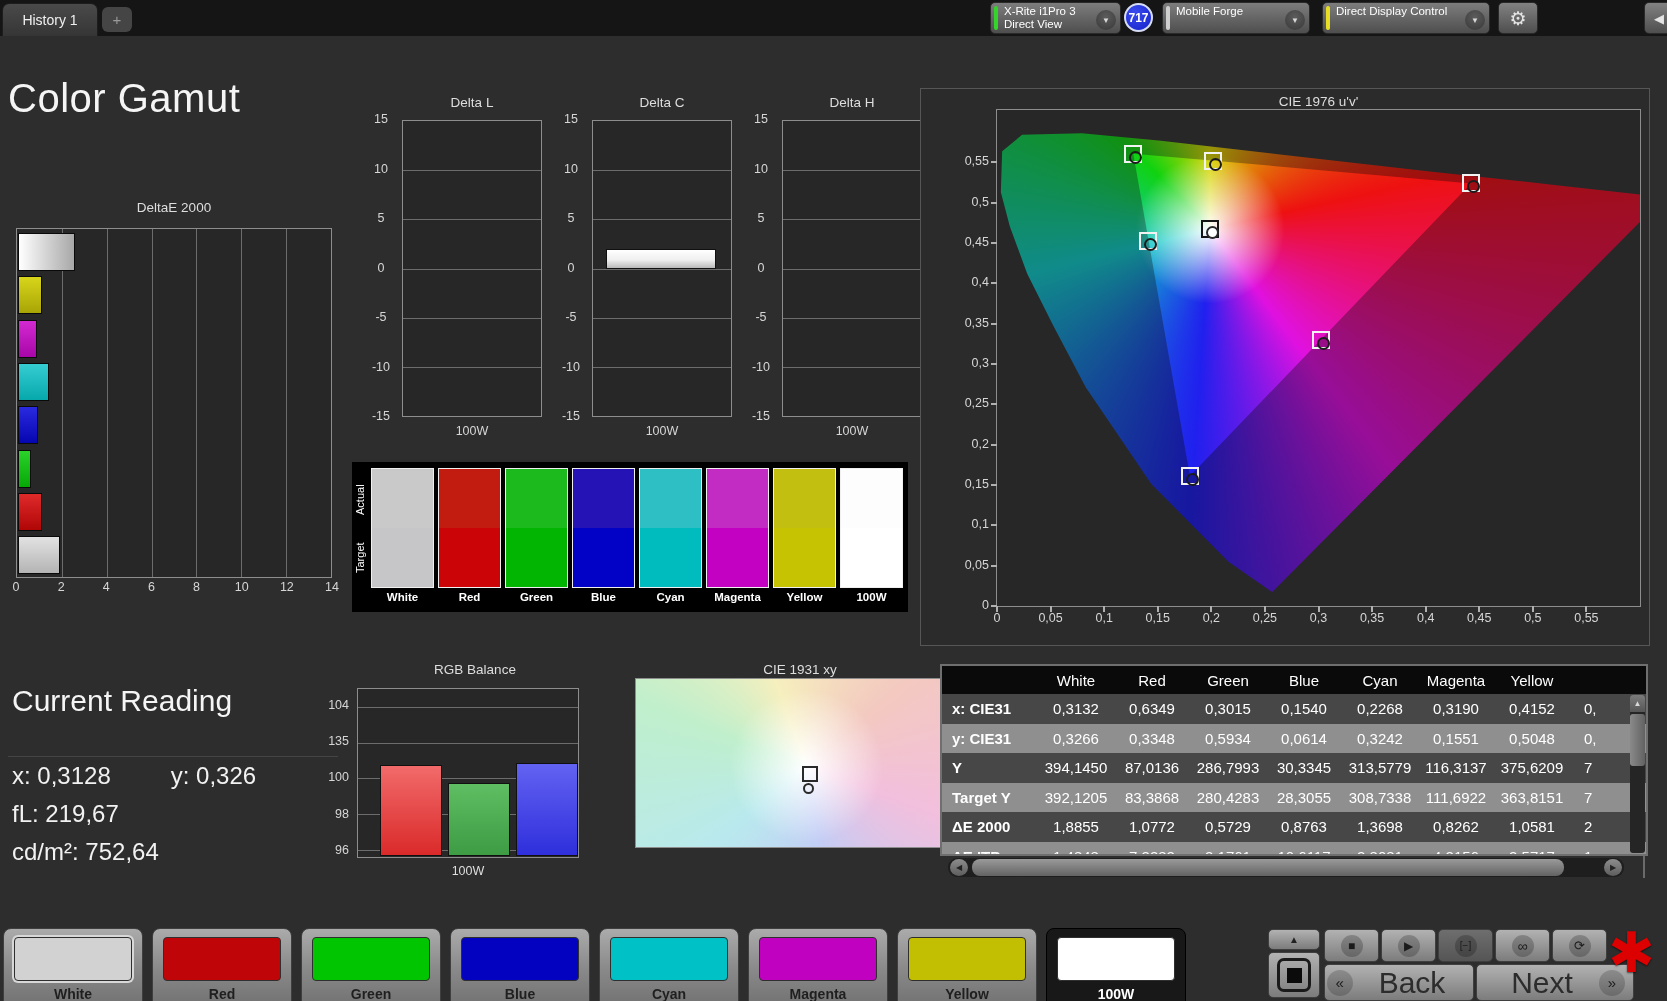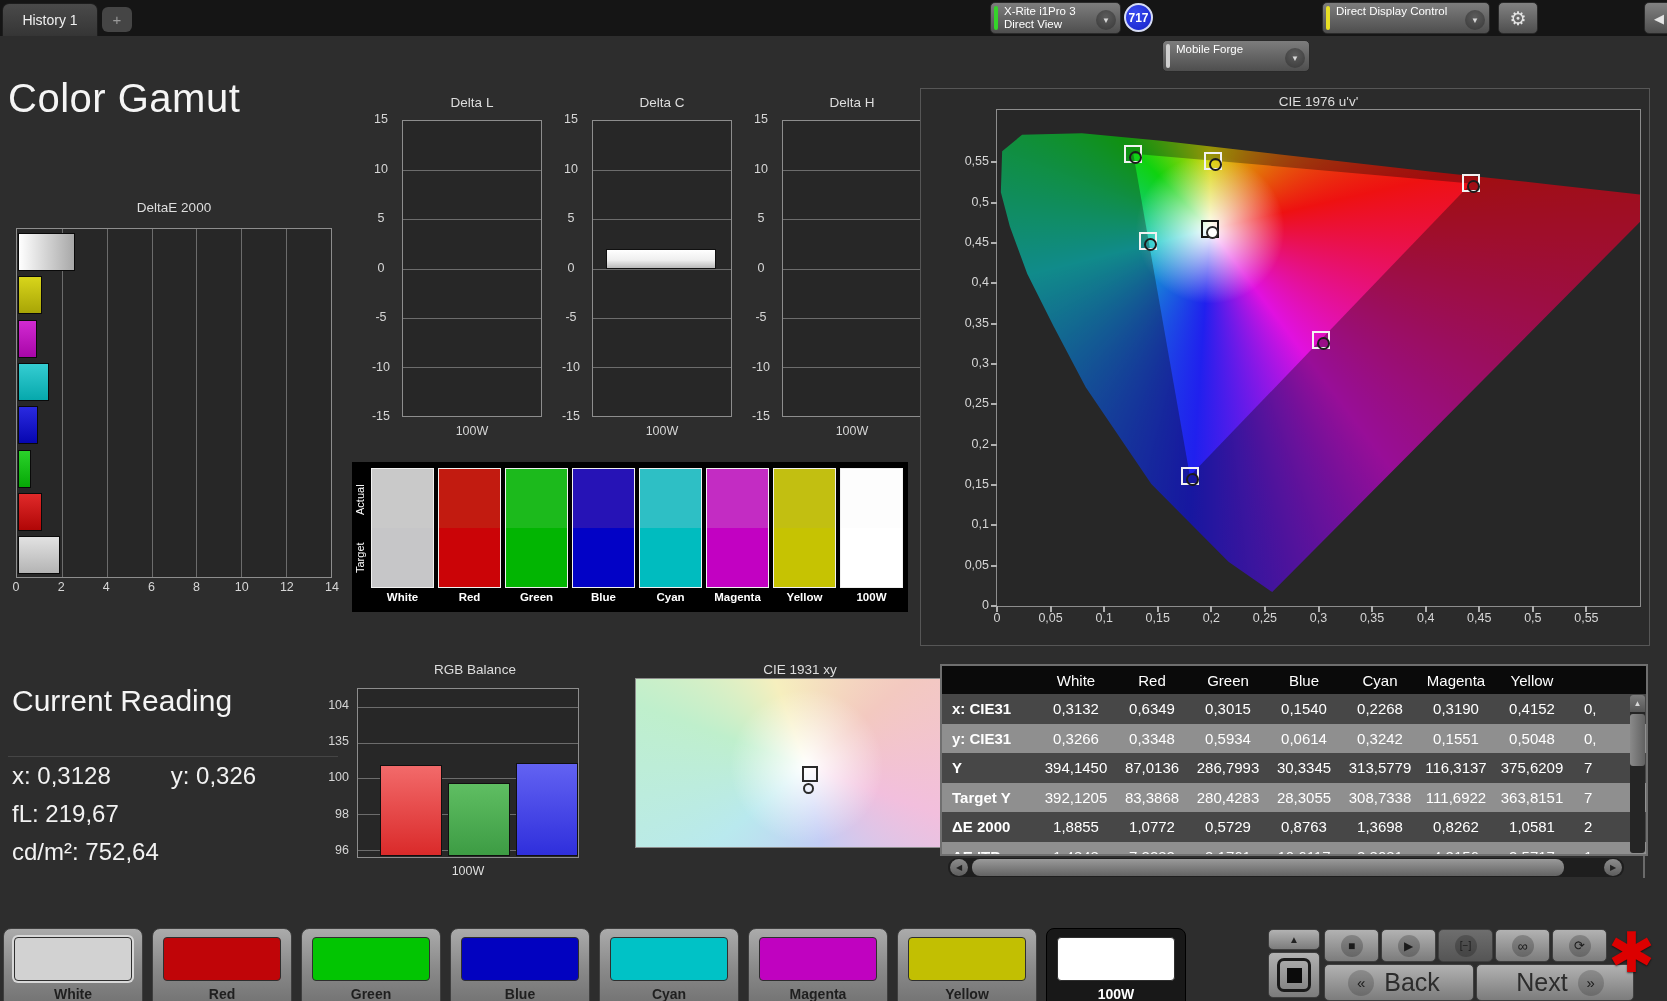--- a/index.html
+++ b/index.html
@@ -108,21 +108,21 @@
   .patch-white .pswatch{box-shadow:0 0 0 2px #d8d8d8;}
   .plabel{margin-top:5px;text-align:center;font-size:14px;font-weight:bold;color:#1f1f1f;}
   .patch-selected .plabel{color:#fff;}
   .patchbar{position:absolute;left:0;top:928px;width:1667px;height:73px;}
   
   .cbtn{position:absolute;background:linear-gradient(#b2b2b2,#7c7c7c);border:1px solid #3f3f3f;border-radius:5px;
        box-sizing:border-box;display:flex;align-items:center;justify-content:center;color:#222;}
   .cbtn-dark{background:linear-gradient(#6e6e6e,#555);}
   .iconcircle{width:22px;height:22px;border-radius:50%;background:rgba(0,0,0,.22);display:flex;align-items:center;
        justify-content:center;font-size:12px;color:#1b1b1b;}
-  .navtext{font-size:25px;color:#2c2c2c;margin:0 10px;}
+  .navtext{font-size:30px;color:#2c2c2c;margin:0 26px;}
   .navcirc{width:26px;height:26px;border-radius:50%;background:rgba(0,0,0,.18);display:flex;align-items:center;
        justify-content:center;font-size:15px;color:#1b1b1b;}
   .busy{position:absolute;left:1608px;top:920px;font-size:56px;color:#dc0000;text-shadow:0 1px 2px rgba(0,0,0,.6);}
   .winbtn-outer{width:28px;height:28px;border:3px solid #1a1a1a;border-radius:7px;display:flex;align-items:center;justify-content:center;}
   .winbtn-inner{width:15px;height:15px;background:#0b0b0b;}
 </style>
 </head>
 <body>
 
 <div class="topbar">
@@ -139,21 +139,21 @@
       <div>X-Rite i1Pro 3</div>
         <div>Direct View</div>
     </div>
     <div class="ddchev">
         <span>▼</span>
       </div>
   </div>
   <div class="badge">
     <span>717</span>
   </div>
-  <div class="ddbtn" style="left:1162px;width:148px;margin-top:38px;">
+  <div class="ddbtn" style="left:1162px;width:148px;">
     <div class="ddaccent" style="background:#cfcfcf;"></div>
     <div class="ddtext">
         <div>Mobile Forge</div>
       </div>
     <div class="ddchev">
         <span>▼</span>
       </div>
   </div>
   <div class="ddbtn" style="left:1322px;width:168px;">
     <div class="ddaccent" style="background:#e8df25;"></div>

